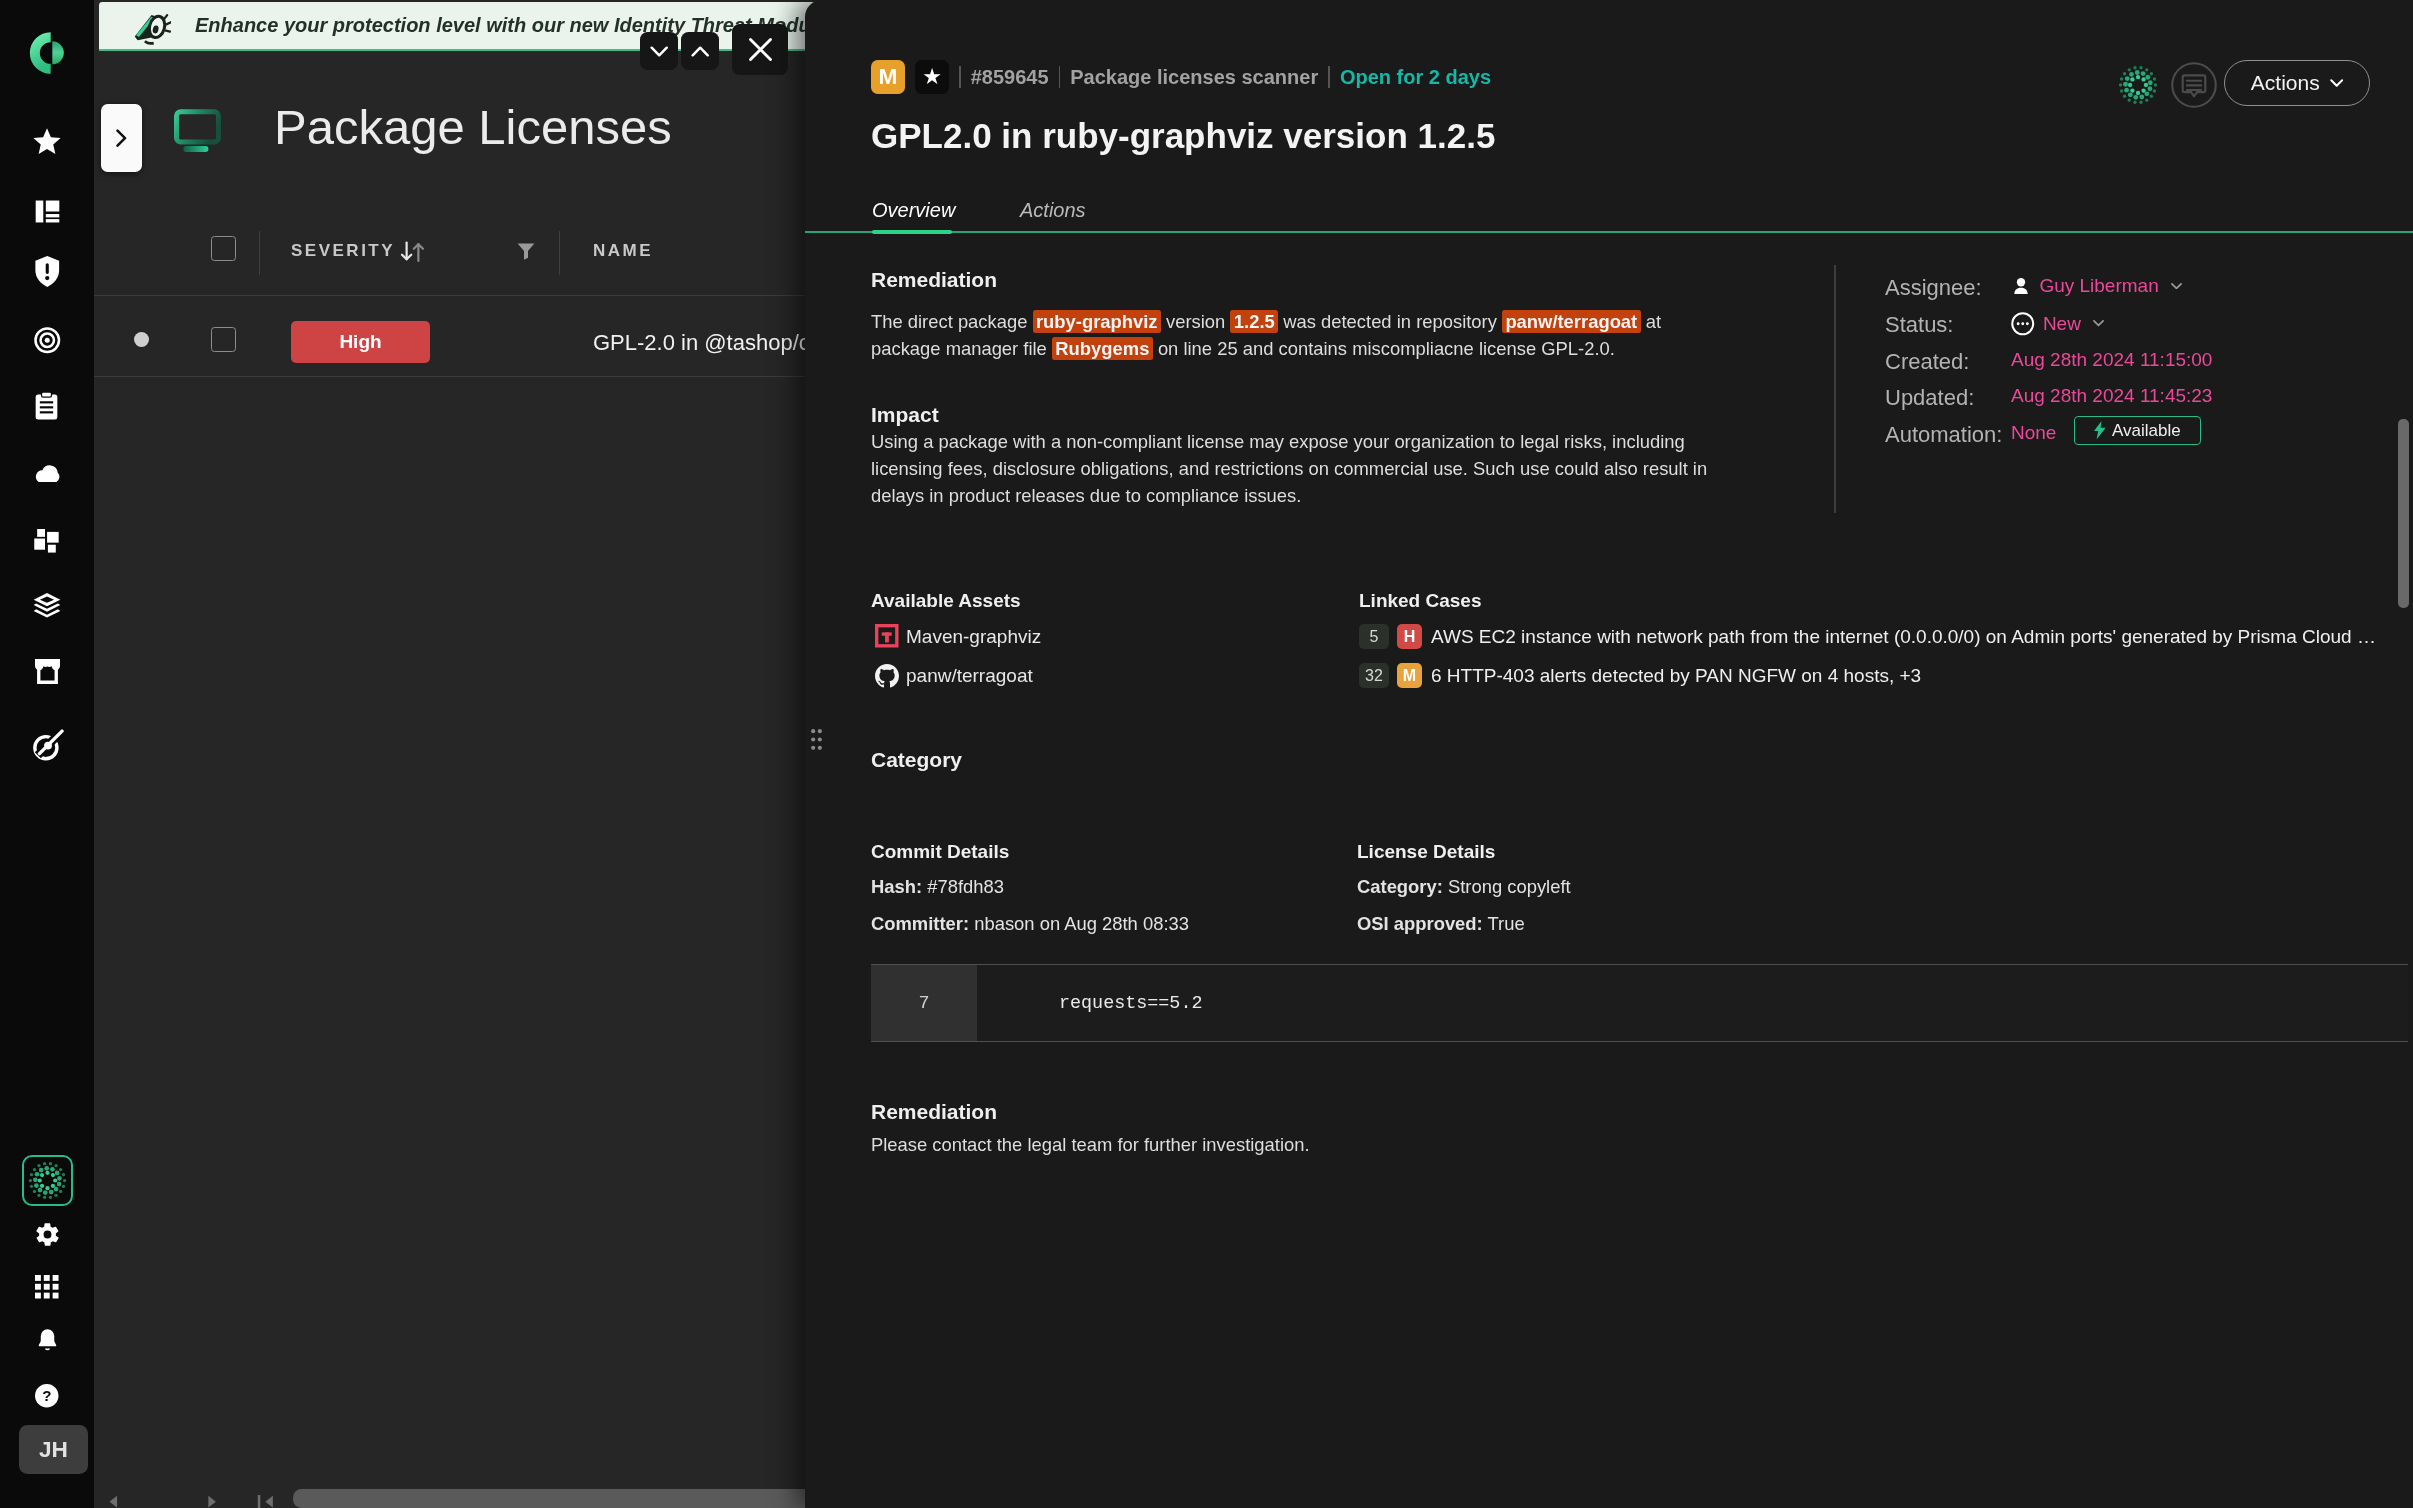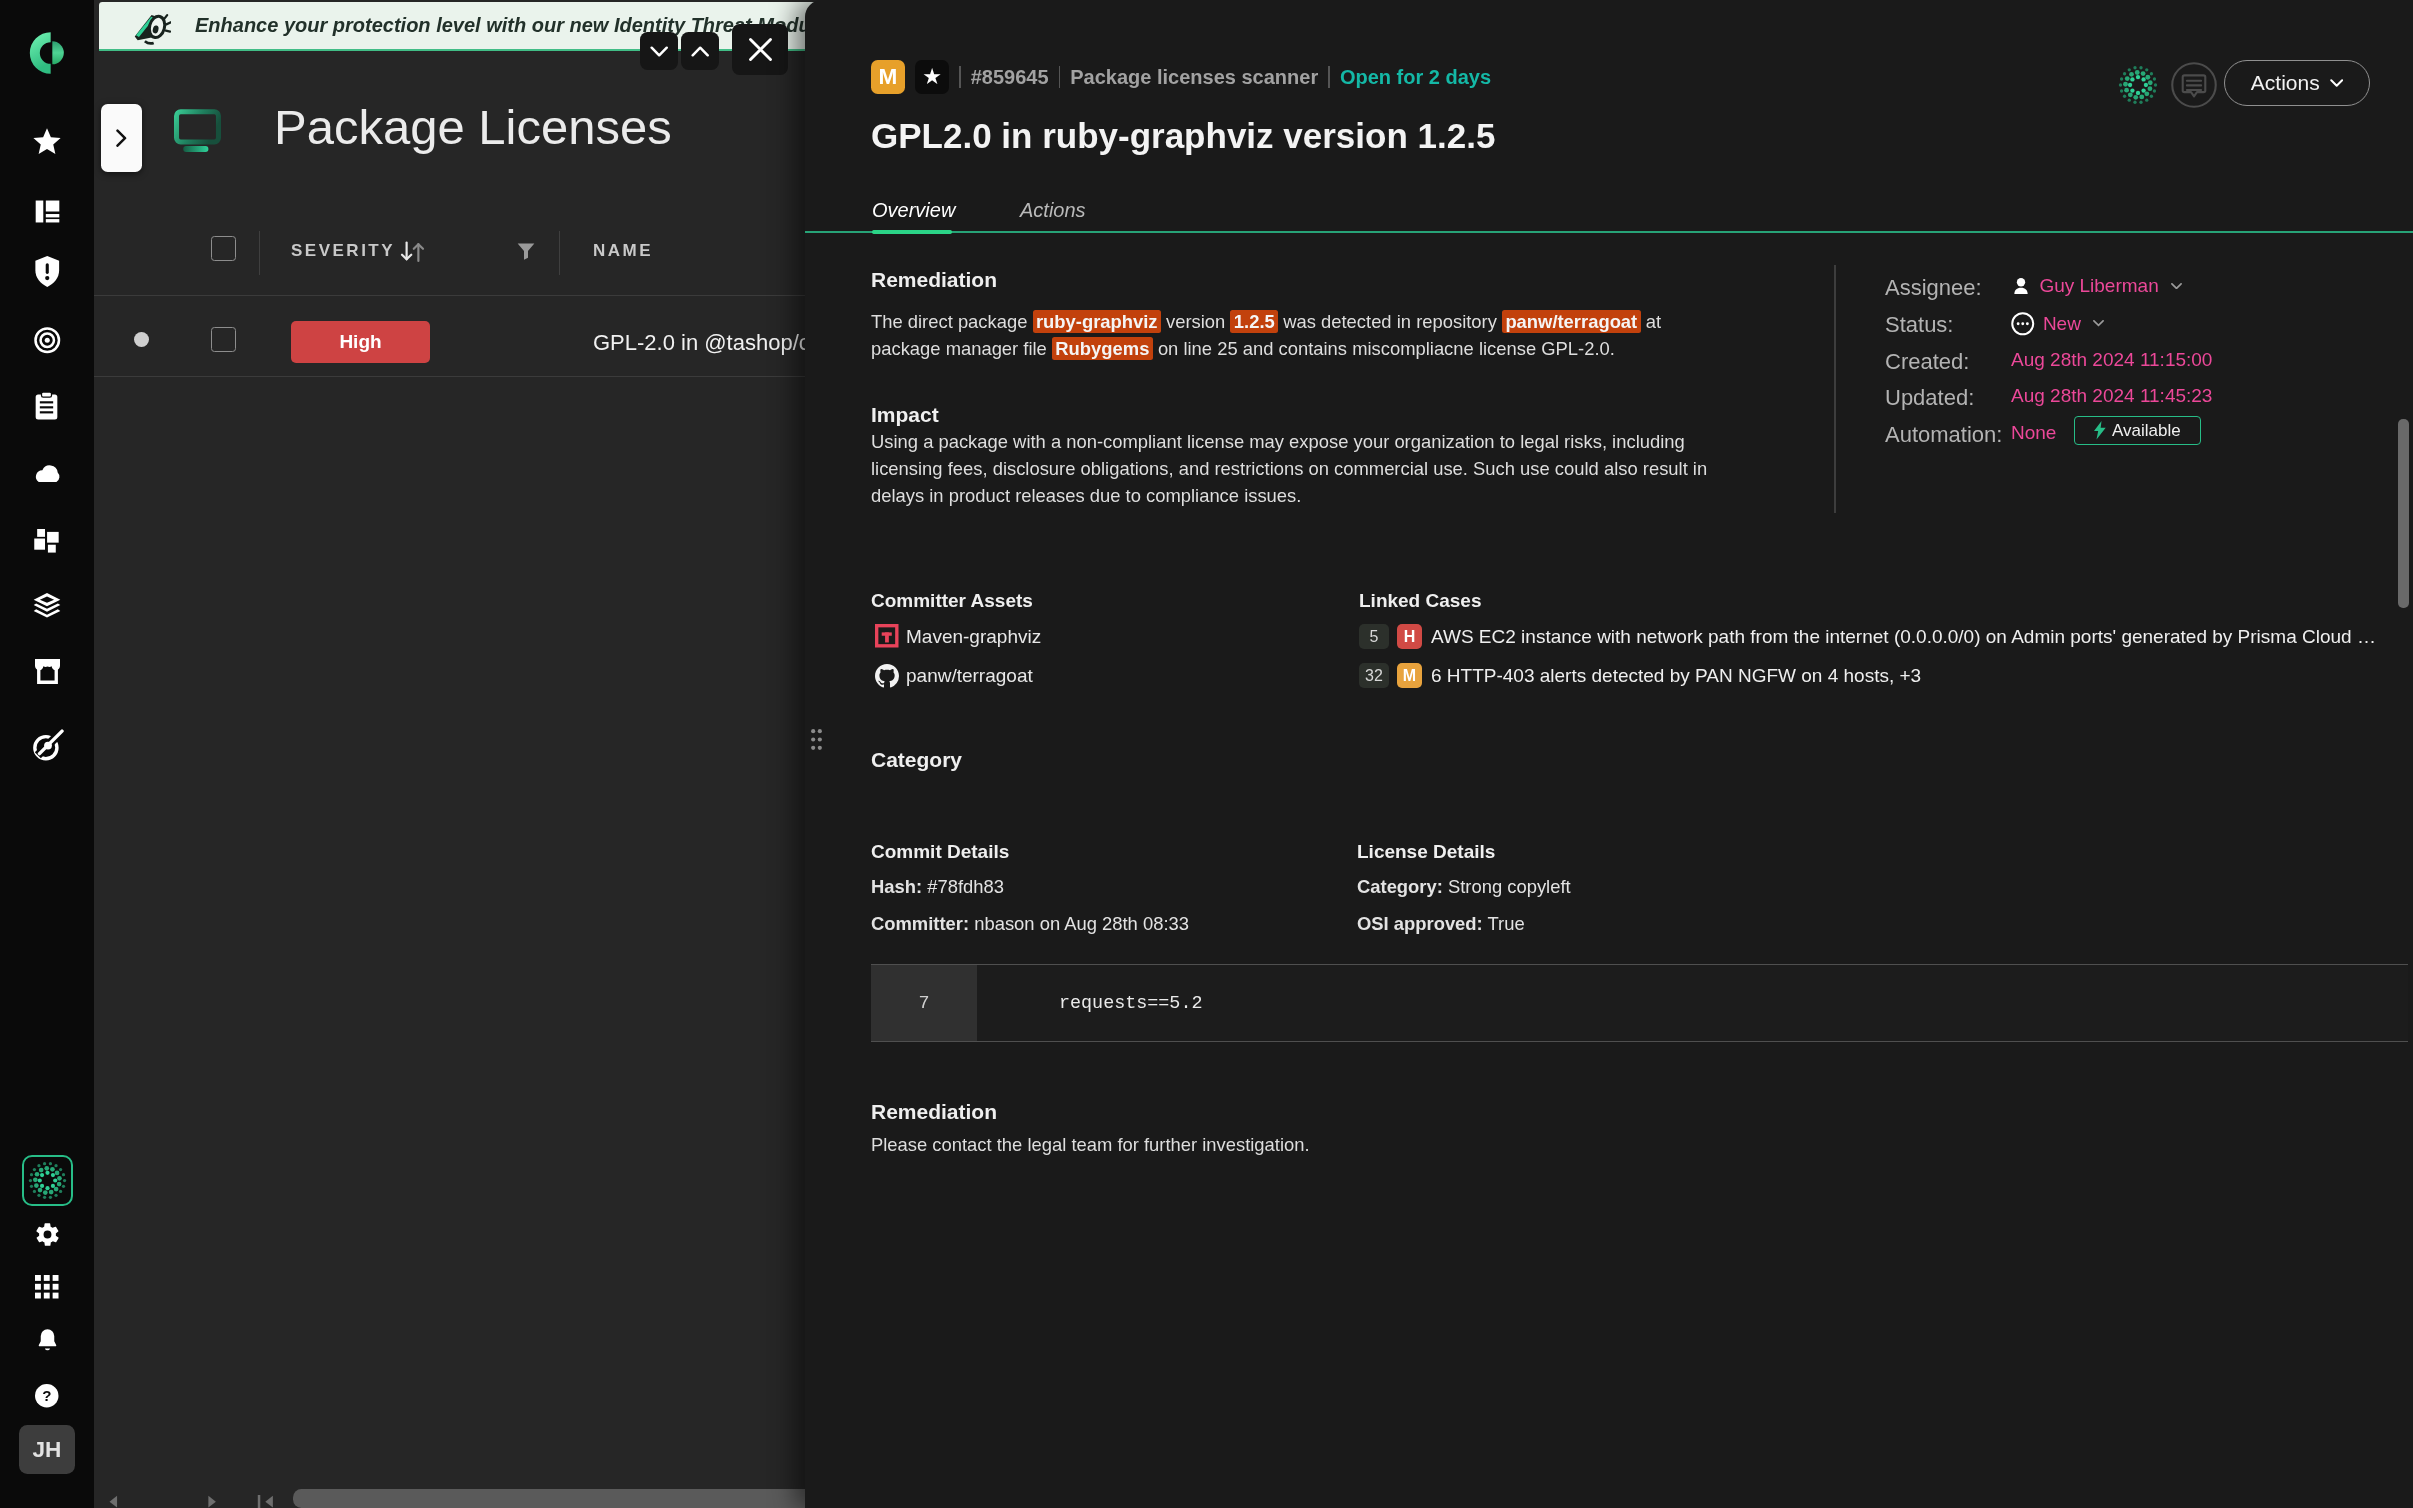--- a/index.html
+++ b/index.html
@@ -313,21 +313,21 @@
     <svg class="abs" style="left:34px; top:1327px;" width="27" height="27" viewBox="0 0 24 24">
       <path fill="#fff" d="M12 2a6 6 0 0 0-6 6v4.6L4.3 16a.8.8 0 0 0 .7 1.2h14a.8.8 0 0 0 .7-1.2L18 12.6V8a6 6 0 0 0-6-6z"></path>
       <path fill="#fff" d="M9.7 19a2.4 2.4 0 0 0 4.6 0z"></path>
     </svg>
 
     <svg class="abs" style="left:35px; top:1384px;" width="23.5" height="23.5" viewBox="0 0 28 28">
       <circle cx="14" cy="14" r="14" fill="#fff"></circle>
       <text x="14" y="20.5" text-anchor="middle" font-family="Liberation Sans" font-size="18" font-weight="700" fill="#0a0a0a">?</text>
     </svg>
 
-    <div class="abs" style="left:19px; top:1425px; width:56px; height:49px; background:#3d3d3d; border-radius:8.4px; display:flex; align-items:center; justify-content:center; color:#e2e2e2; font-size:22.6px; font-weight:700;">JH</div>
+    <div class="abs" style="left:19px; top:1425px; width:69px; height:49px; background:#3d3d3d; border-radius:8.4px; display:flex; align-items:center; justify-content:center; color:#e2e2e2; font-size:22.6px; font-weight:700;">JH</div>
   </aside>
 
   <section id="panel">
 
     <div class="abs" style="left:66px; top:60px; height:34px; display:flex; align-items:center; gap:10px;">
       <div style="width:34px; height:34px; background:#e7a02a; border-radius:6.7px; display:flex; align-items:center; justify-content:center; color:#fff; font-size:22.6px; font-weight:700;">M</div>
       <div style="width:34px; height:34px; background:#0c0c0c; border-radius:6.7px; display:flex; align-items:center; justify-content:center;">
           <span style="color:#fff;font-size:22px;">★</span>
         </div>
       <div style="width:1.7px; height:22px; background:#555;"></div>
@@ -401,21 +401,21 @@
     <div class="meta-value" style="top:349px;">Aug 28th 2024 11:15:00</div>
     <div class="meta-value" style="top:385px;">Aug 28th 2024 11:45:23</div>
     <div class="meta-value" style="top:422px;">None</div>
     <div class="abs" style="left:1269px; top:416px; width:127px; height:29px; border:1.7px solid #27bd87; border-radius:4px; display:flex; align-items:center; justify-content:center; gap:5.9px;">
       <svg width="11.7" height="18.4" viewBox="0 0 14 22">
           <path fill="#27bd87" d="M9 0L0 12h5l-2 10 11-14H8z"></path>
         </svg>
         <span style="color:#f0f0f0; font-size:17px;">Available</span>
     </div>
 
-    <div class="ph" style="left:66px; top:590px; font-size:19px;">Committer Assets</div>
+    <div class="ph" style="left:66px; top:590px; font-size:19px;">Available Assets</div>
     <svg class="abs" style="left:70px; top:624px;" width="23.5" height="23.5" viewBox="0 0 28 28">
       <rect x="2" y="2" width="24" height="24" fill="none" stroke="#e8435a" stroke-width="4"></rect>
       <rect x="12" y="10" width="4.5" height="12" fill="#e8435a"></rect>
       <rect x="8" y="10" width="12" height="4" fill="#e8435a"></rect>
     </svg>
     <div class="abs" style="left:101px; top:626px; font-size:19px; color:#e8e8e8;">Maven-graphviz</div>
     <svg class="abs" style="left:70px; top:664px;" width="24" height="24" viewBox="0 0 29 29">
         <use href="#sym-github"></use>
       </svg>
     <div class="abs" style="left:101px; top:665px; font-size:19px; color:#e8e8e8;">panw/terragoat</div>

